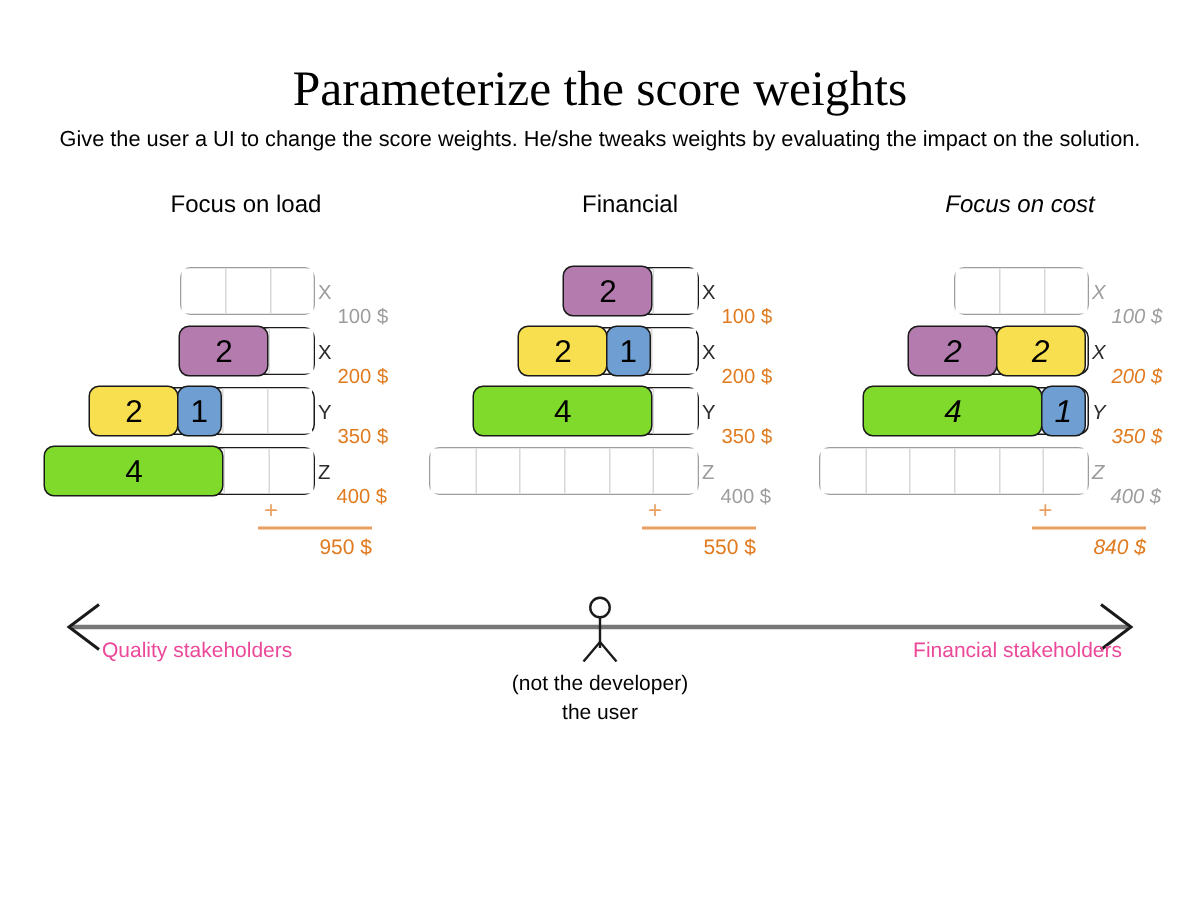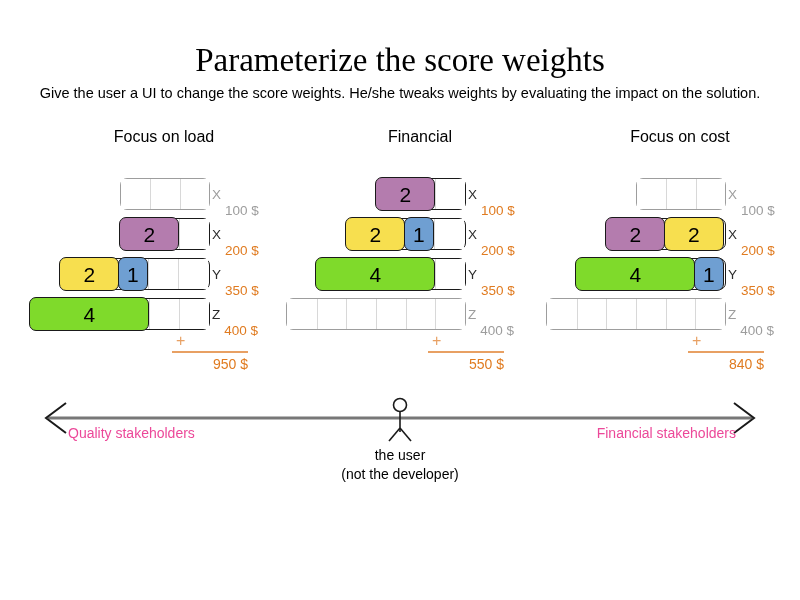--- a/index.html
+++ b/index.html
@@ -50,21 +50,21 @@
     height: 250px;
   }
   .scenario {
     position: absolute;
     top: 0;
     width: 266px;
     height: 250px;
   }
   .scenario.col0 { left: 16px; }
   .scenario.col1 { left: 272px; }
-  .scenario.col2 { left: 532px; }
+  .scenario.col2 { left: 532px; font-style: italic; }
 
   .scenario-title {
     position: absolute;
     top: 0;
     left: 15px;
     width: 266px;
     text-align: center;
     font-size: 16px;
     line-height: 22px;
     color: #000;
@@ -196,21 +196,21 @@
   }
   .axis-label {
     position: absolute;
     top: 30px;
     font-size: 14px;
     color: #ec4899;
     white-space: nowrap;
     text-align: center;
   }
   .axis-label.left  { left: 68px; }
-  .axis-label.right { right: 64px; }
+  .axis-label.right { right: 52px; }
 
   .user-caption {
     position: absolute;
     top: 51px;
     left: 0;
     width: 800px;
     text-align: center;
     font-size: 14px;
     line-height: 19px;
     color: #000;
@@ -395,16 +395,16 @@
     <polyline points="66,8 46,23 66,38" fill="none" stroke="#1a1a1a" stroke-width="2"></polyline>
     <polyline points="734,8 754,23 734,38" fill="none" stroke="#1a1a1a" stroke-width="2"></polyline>
     <circle cx="400" cy="10" r="6.5" fill="#ffffff" stroke="#1a1a1a" stroke-width="1.6"></circle>
     <line x1="400" y1="17" x2="400" y2="37" stroke="#1a1a1a" stroke-width="1.6"></line>
     <line x1="400" y1="33" x2="389" y2="46" stroke="#1a1a1a" stroke-width="1.6"></line>
     <line x1="400" y1="33" x2="411" y2="46" stroke="#1a1a1a" stroke-width="1.6"></line>
   </svg>
   <div class="axis-label left">Quality stakeholders</div>
   <div class="axis-label right">Financial stakeholders</div>
   <div class="user-caption">
+    <div>(not the developer)</div>
     <div>the user</div>
-    <div>(not the developer)</div>
   </div>
 </div>
 
 </body></html>

